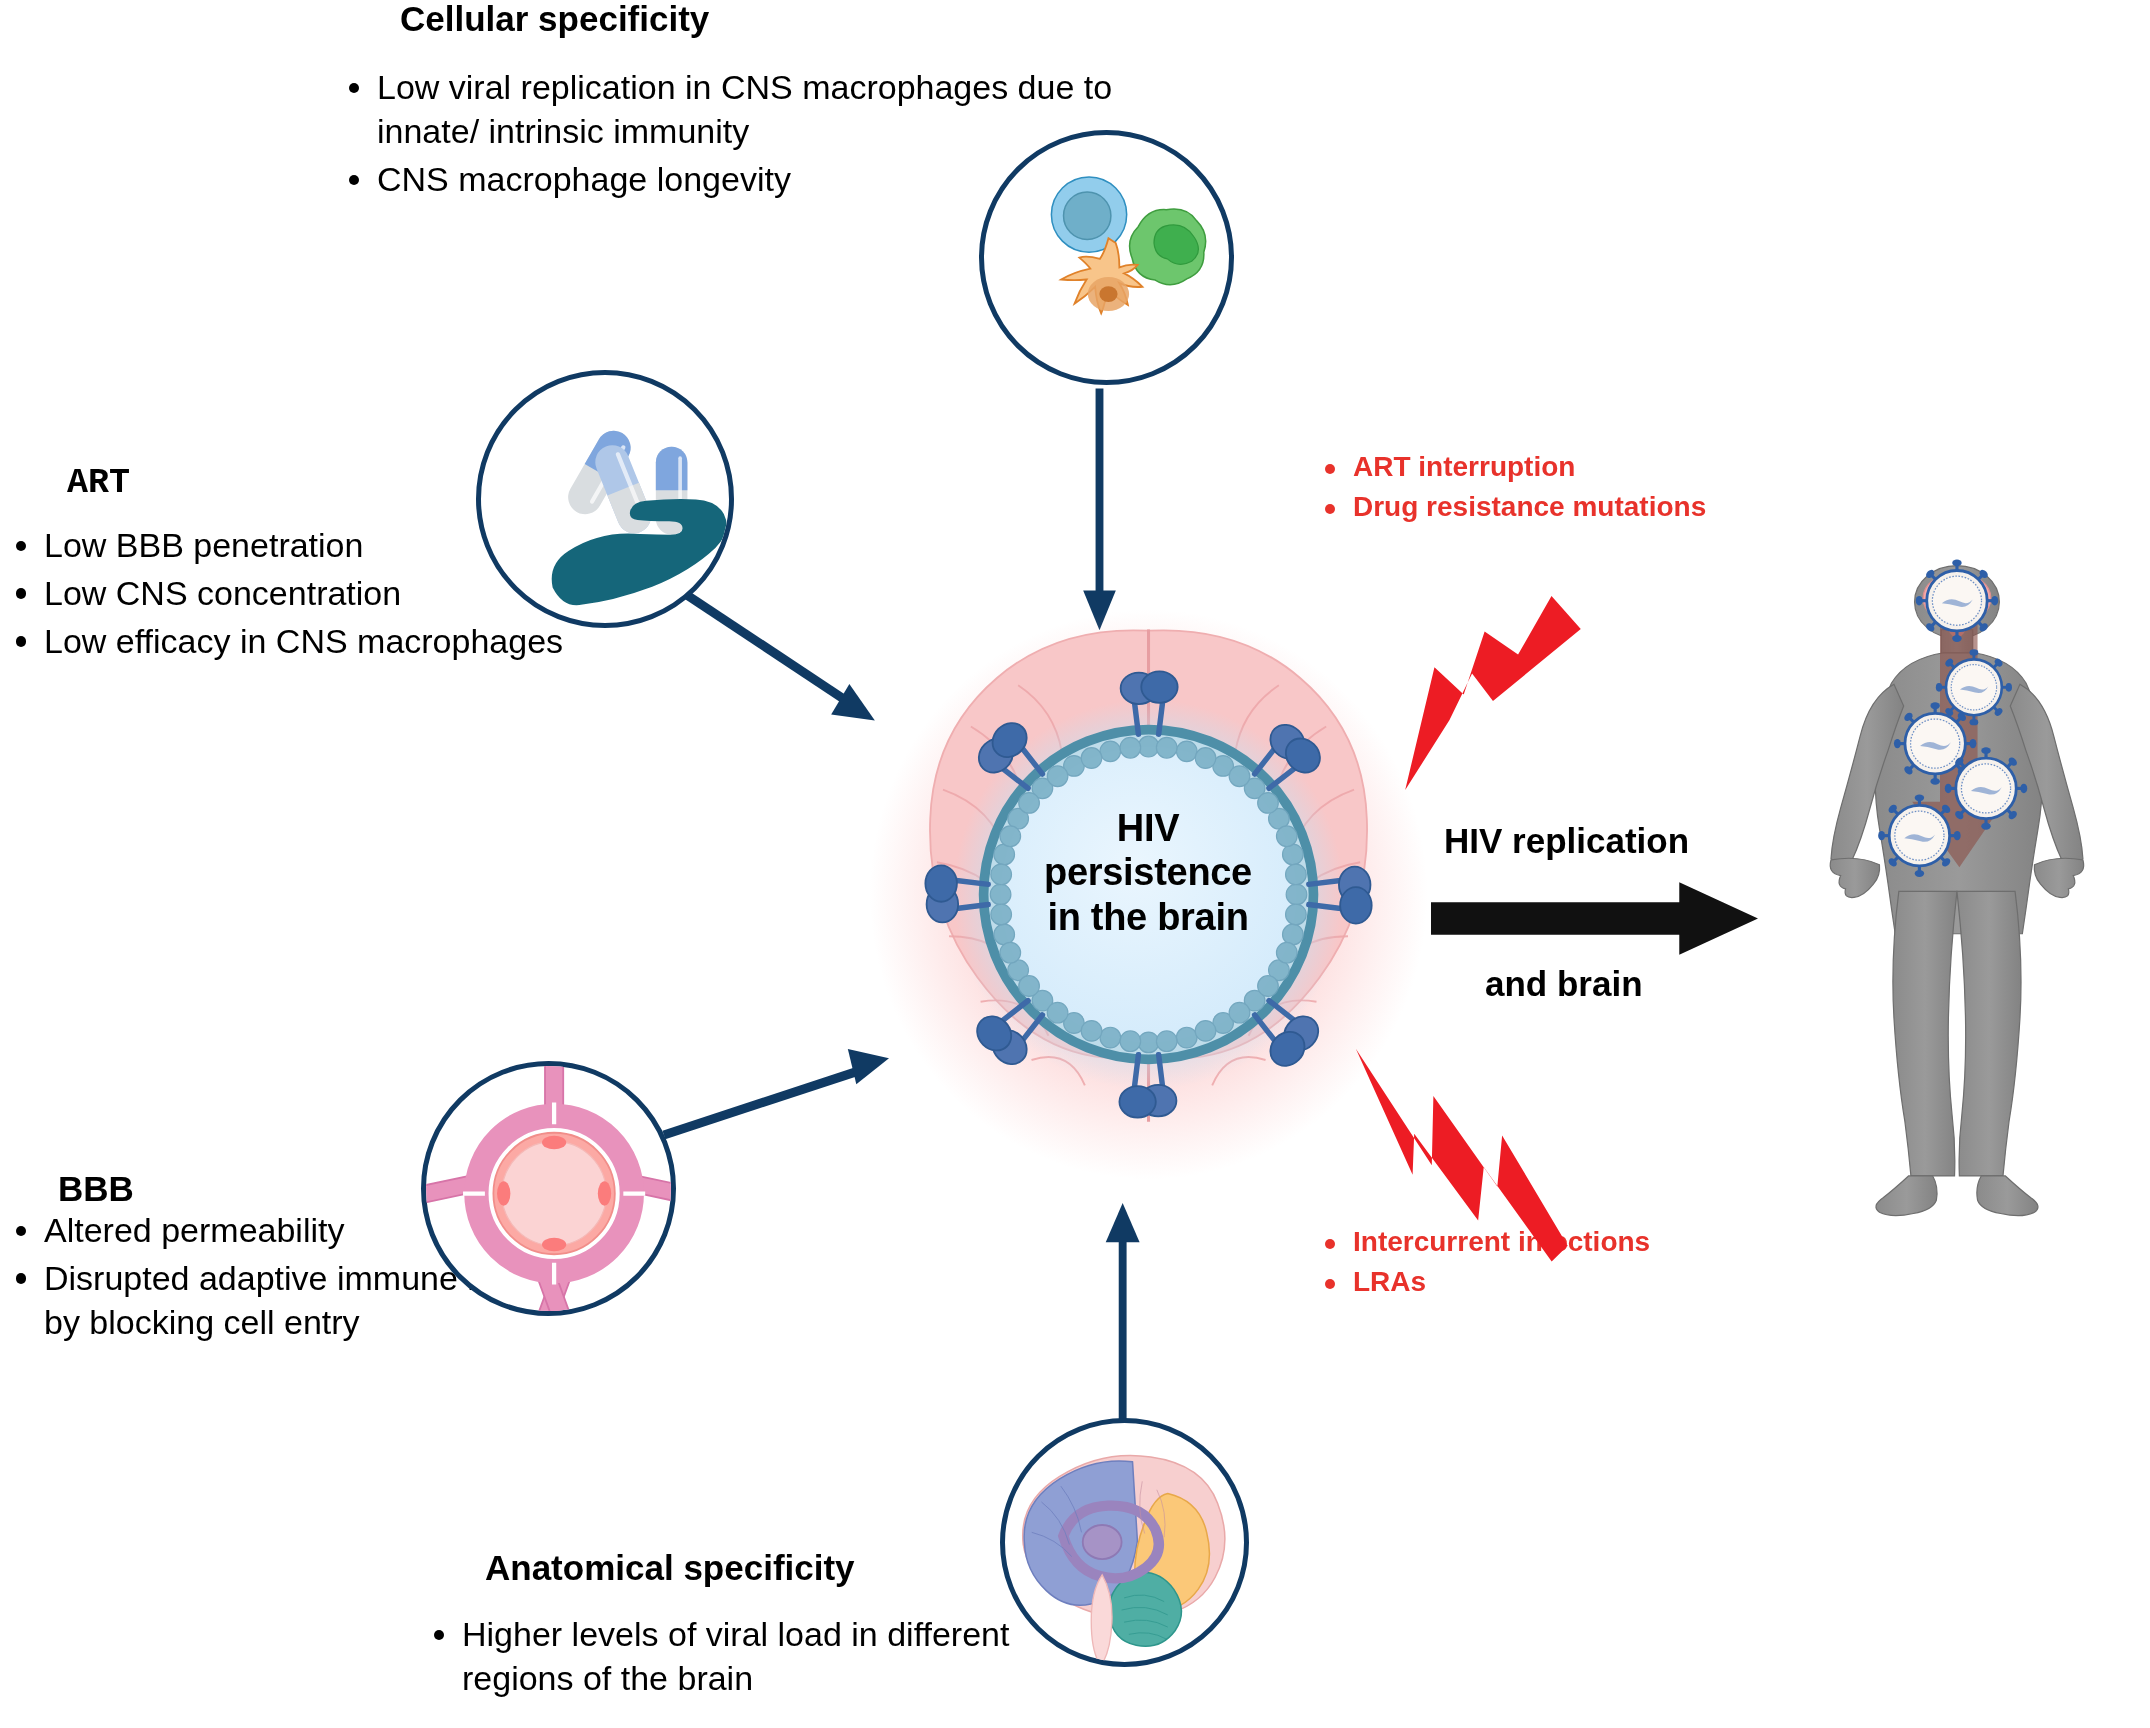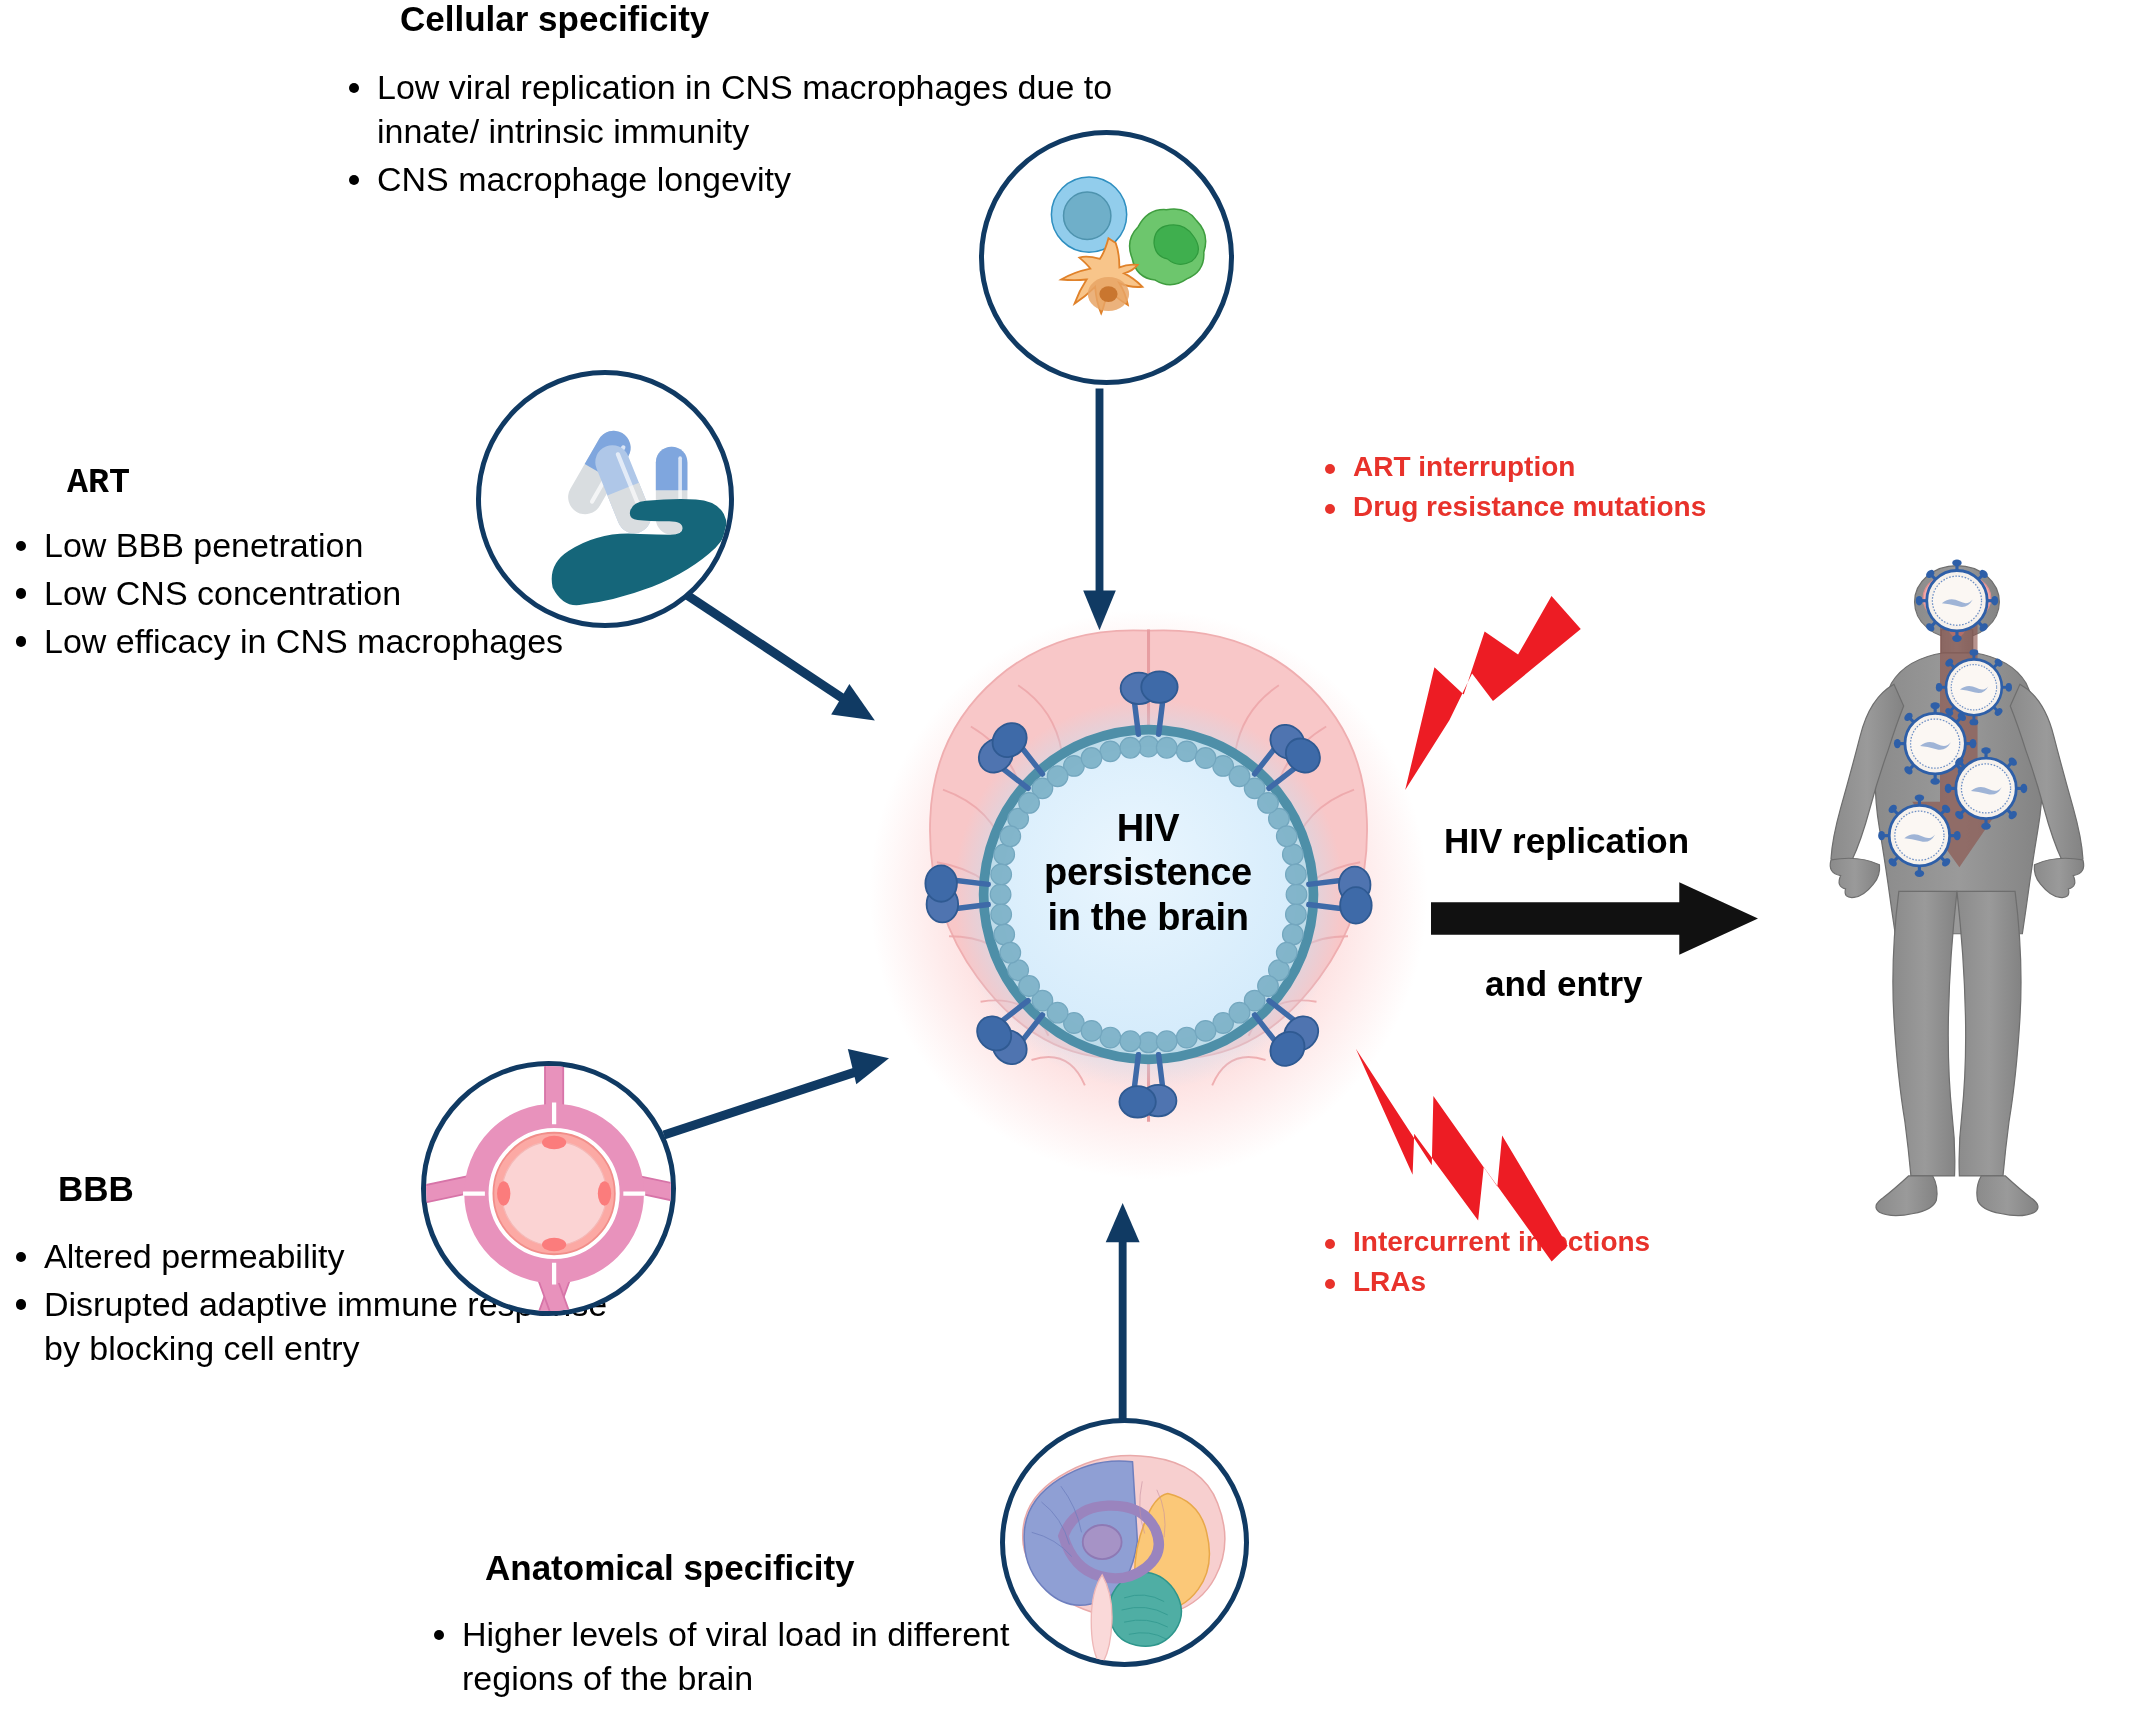--- a/index.html
+++ b/index.html
@@ -74,21 +74,21 @@
   <div class="abs heading t-art" style="left:67px;top:464px;font-family:Liberation Mono, monospace;">ART</div>
 
   <ul class="abs bullets b-art" style="left:6px;top:523px;width:715px;">
     <li>Low BBB penetration</li>
     <li>Low CNS concentration</li>
     <li>Low efficacy in CNS macrophages</li>
   </ul>
 
   <div class="abs heading t-bbb" style="left:58px;top:1170px;">BBB</div>
 
-  <ul class="abs bullets b-bbb" style="left:6px;top:1234px;width:624px;">
+  <ul class="abs bullets b-bbb" style="left:6px;top:1208px;width:624px;">
     <li>Altered permeability</li>
     <li>Disrupted adaptive immune response by blocking cell entry</li>
   </ul>
 
   <div class="abs heading t-anat" style="left:485px;top:1549px;">Anatomical specificity</div>
 
   <ul class="abs bullets b-anat" style="left:424px;top:1612px;width:655px;">
     <li>Higher levels of viral load in different regions of the brain</li>
   </ul>
 
@@ -96,21 +96,21 @@
     <li>ART interruption</li>
     <li>Drug resistance mutations</li>
   </ul>
 
   <ul class="abs bullets red b-red" style="left:1315px;top:1224px;width:697px;">
     <li>Intercurrent infections</li>
     <li>LRAs</li>
   </ul>
 
   <div class="abs replabel" style="left:1444px;top:821px;">HIV  replication</div>
-  <div class="abs replabel" style="left:1485px;top:964px;">and entry</div>
+  <div class="abs replabel" style="left:1485px;top:964px;">and brain</div>
 
   <svg class="abs" style="left:1431px;top:882px;" width="327" height="73" viewBox="0 0 540 120">
     <path d="M0,33 L410,33 L410,0 L540,60 L410,120 L410,87 L0,87 Z" fill="#111"></path>
   </svg>
 
   <svg class="abs" style="left:1328px;top:582px;" width="255" height="206" viewBox="0 0 420 340">
     <path d="M110,335 L145,142 L180,185 L205,86 L245,122 L285,30 L320,82 L215,195 L190,152 L163,225 Z" fill="#ED1C24" transform="scale(1.38,1.05) translate(-18,-8)"></path>
   </svg>
 
   <svg class="abs" style="left:1318px;top:1052px;" width="267" height="218" viewBox="0 0 440 360">

